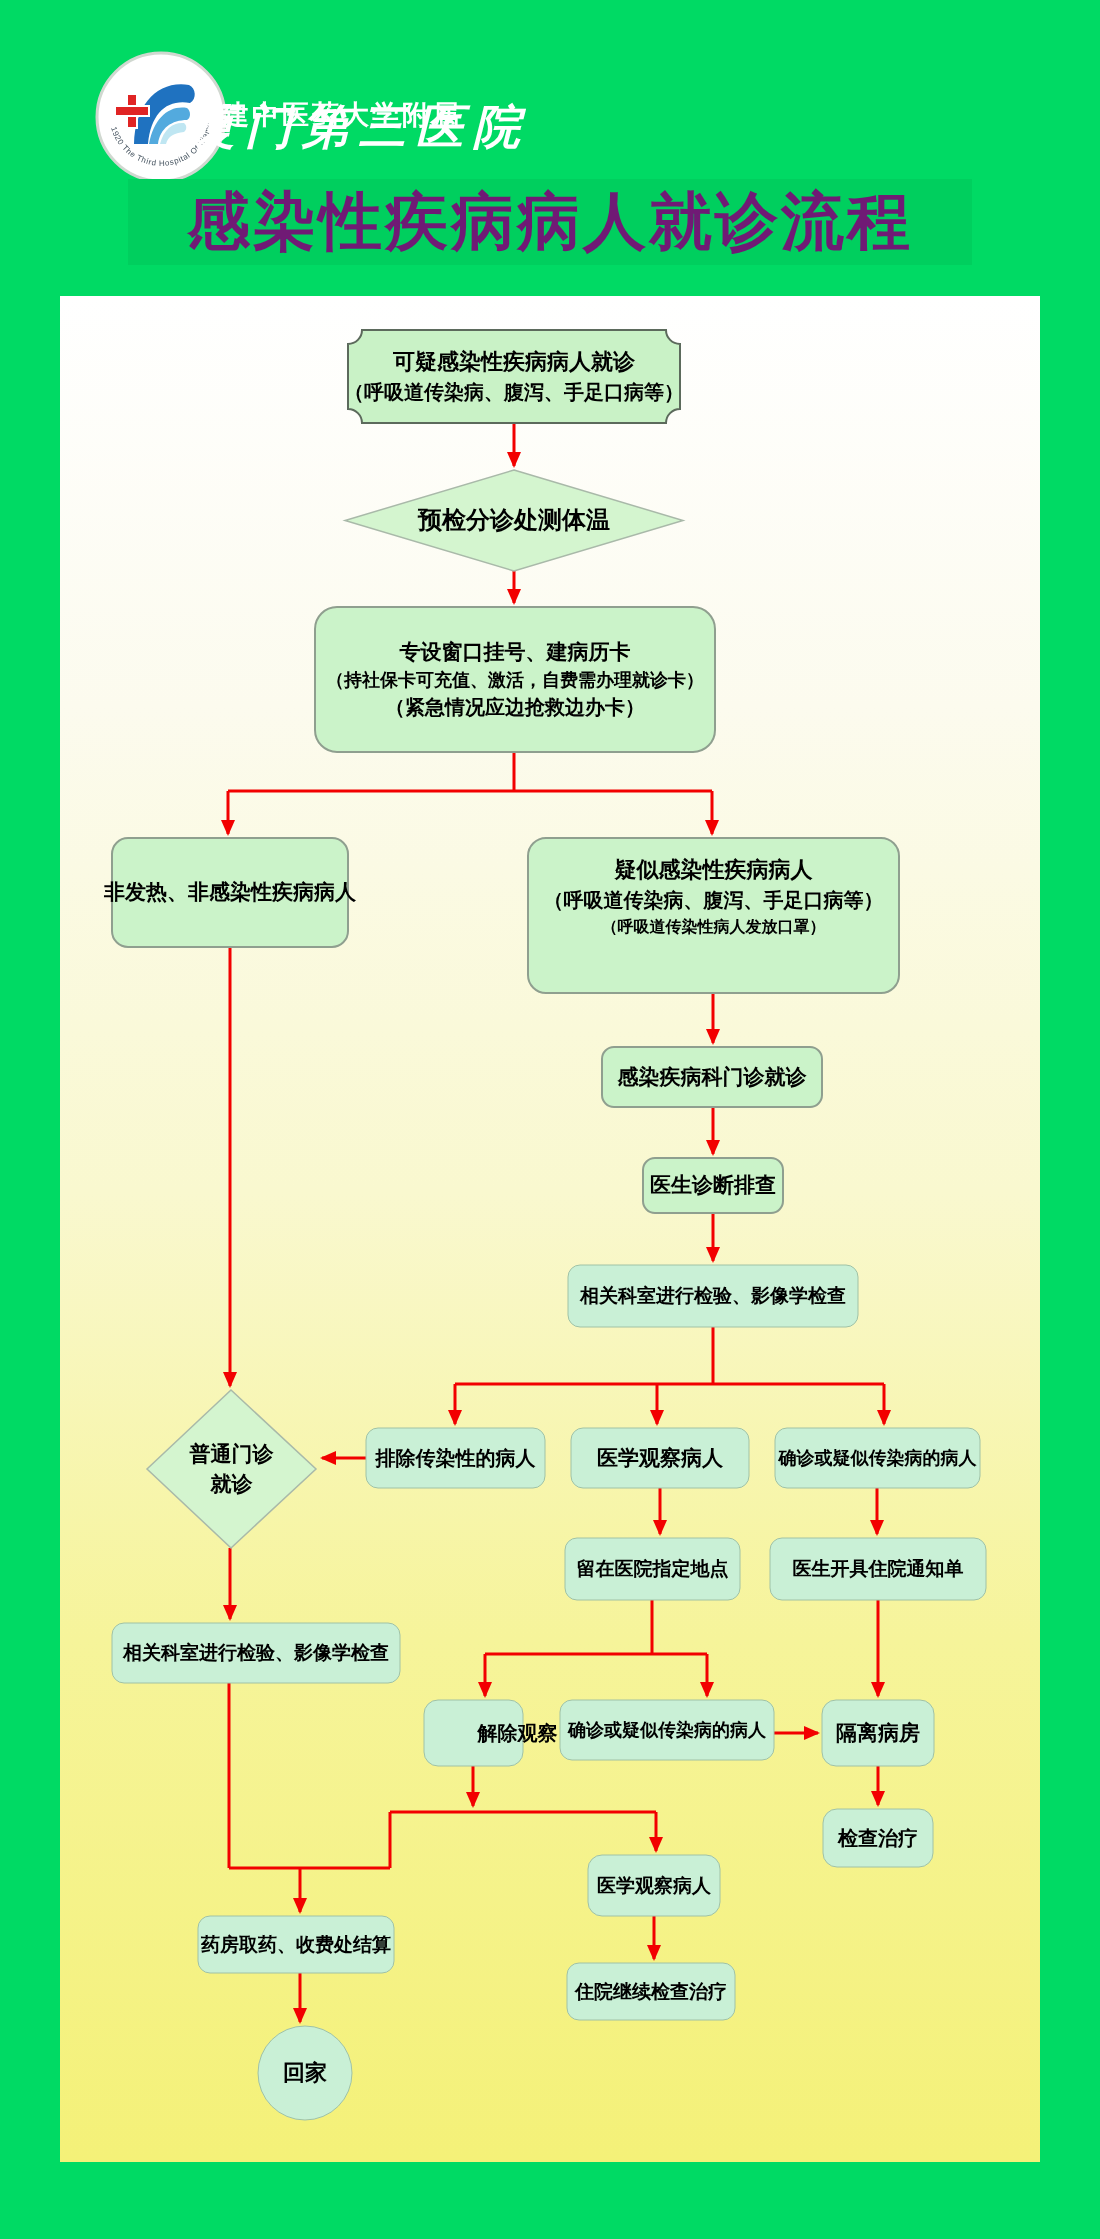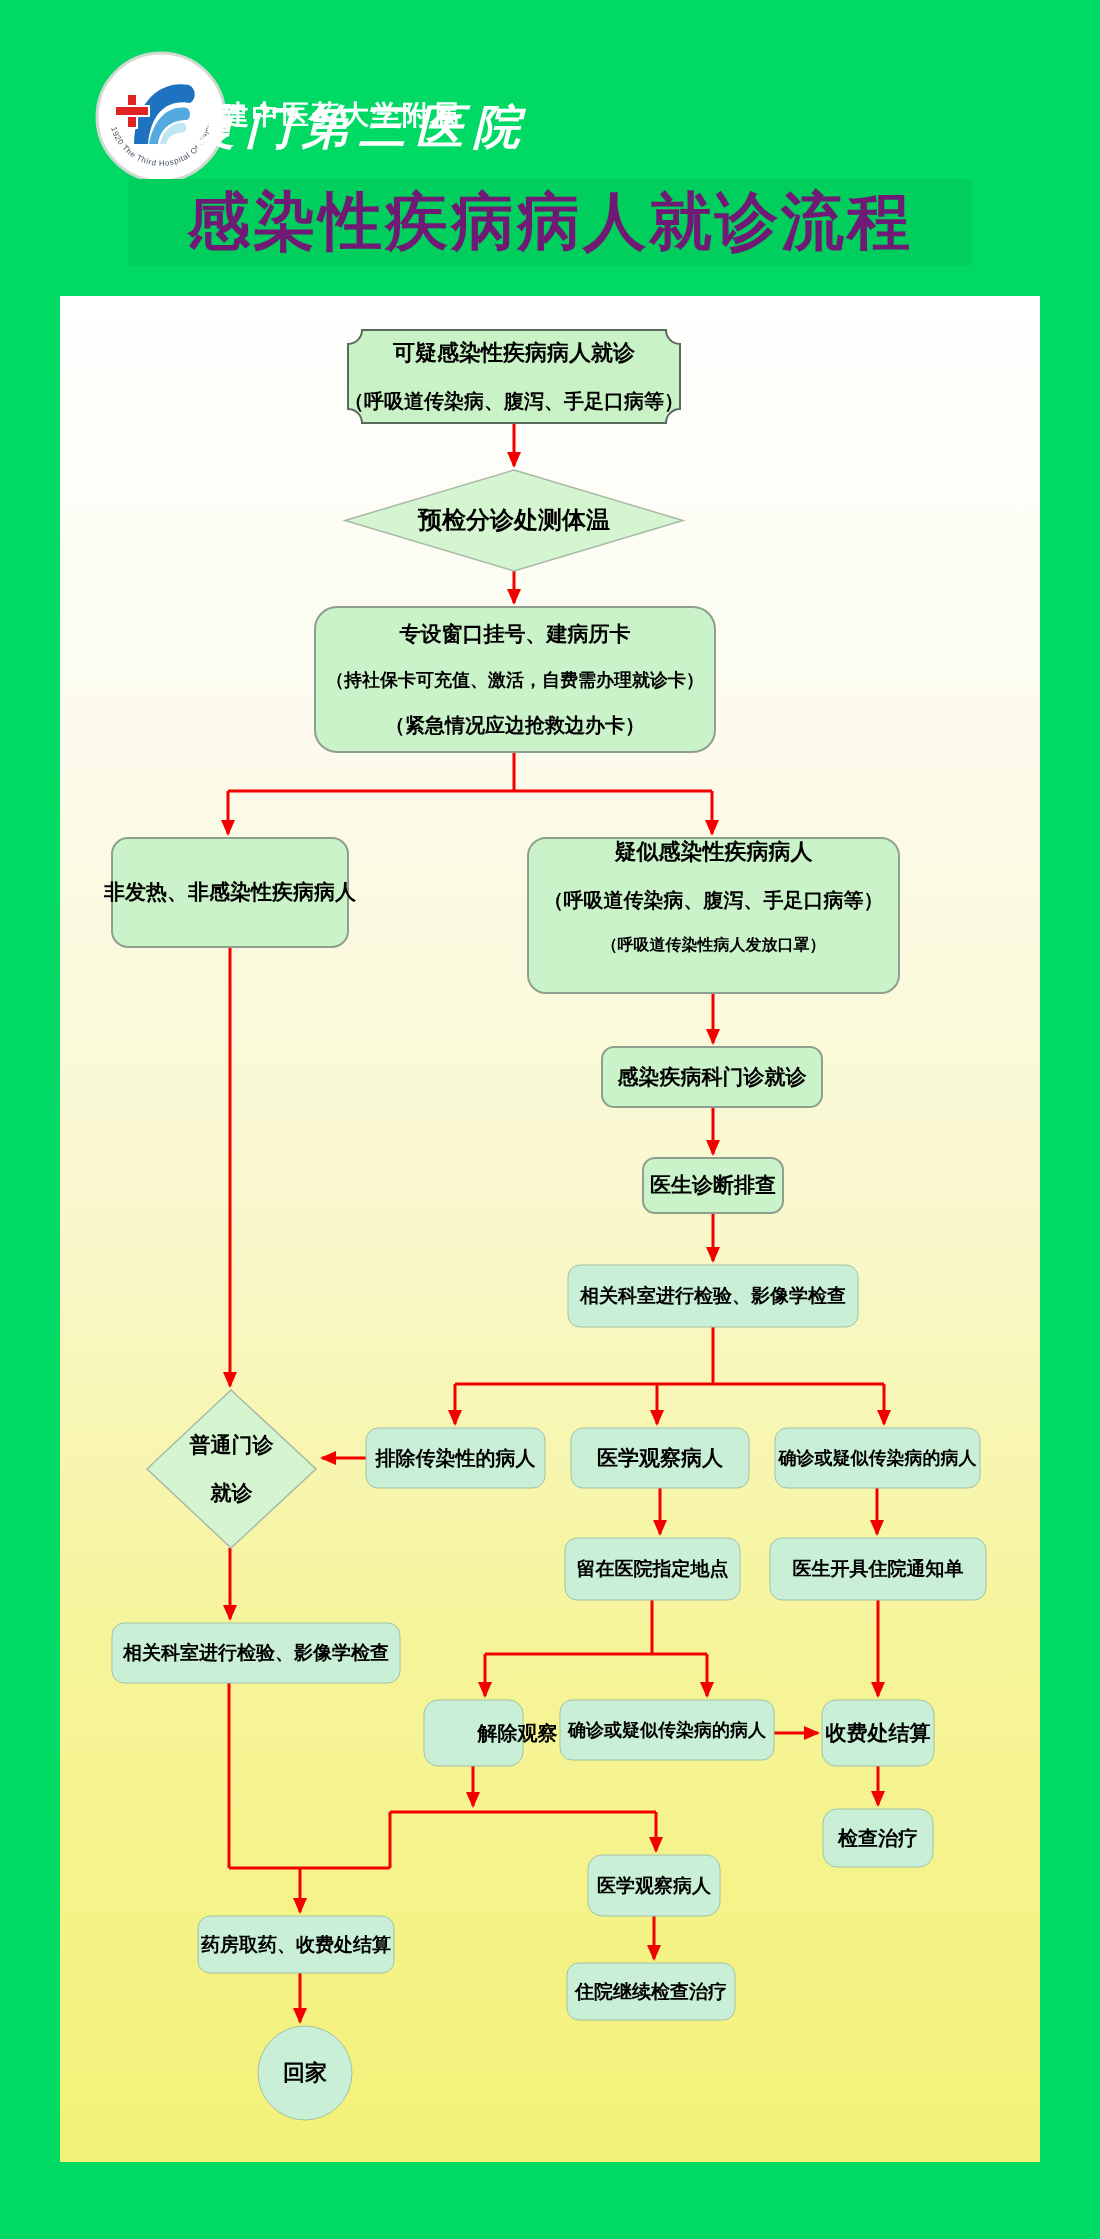--- a/index.html
+++ b/index.html
@@ -19,21 +19,21 @@
   .panel{position:absolute;left:60px;top:296px;width:980px;height:1866px;z-index:1;
          background:linear-gradient(180deg,#ffffff 0%,#fcfbee 22%,#f9f8cf 48%,#f6f49a 72%,#f4f178 100%);}
   svg.overlay{position:absolute;left:0;top:0;z-index:2;}
   .shape{fill:#cbf3c9;stroke:#8f9f8f;stroke-width:2;}
   .mint{fill:#c9f0d6;stroke:#a0c2a6;}
   .plaque{fill:#c9f2c6;stroke:#5c6a5c;stroke-width:2;}
   .dia{fill:#d4f5cf;stroke:#a9b9a9;stroke-width:1.5;}
   .conn{fill:none;stroke:#f20000;stroke-width:3;}
   
   .label{position:absolute;display:flex;flex-direction:column;align-items:center;justify-content:center;
-         text-align:center;color:#000;font-weight:600;line-height:1.45;z-index:3;white-space:nowrap;gap:18px;}
+         text-align:center;color:#000;font-weight:600;line-height:1.45;z-index:3;white-space:nowrap;}
 </style>
 </head>
 <body>
 
 <div class="poster">
 
   <svg class="logo" viewBox="0 0 134 134">
     <circle cx="67" cy="67" r="64" fill="#ffffff" stroke="#d0d8d0" stroke-width="3"></circle>
     <path d="M40,94 C41,54 64,30 95,35 C102,38 103,49 96,53 C73,49 57,63 54,94 Z" fill="#1f72c0"></path>
     <path d="M55,94 C60,68 75,55 93,58 C97,61 97,68 93,70 C78,70 66,78 64,94 Z" fill="#53aade"></path>
@@ -158,20 +158,20 @@
   <div class="label" style="left:147px;top:1390px;width:169px;height:158px;">
     <span style="font-size:21px">普通门诊</span>
     <span style="font-size:21px">就诊</span>
   </div>
 
   <div class="label" style="left:112px;top:1623px;width:288px;height:60px;font-size:19px;">相关科室进行检验、影像学检查</div>
   <div class="label" style="left:565px;top:1538px;width:175px;height:62px;font-size:19px;">留在医院指定地点</div>
   <div class="label" style="left:770px;top:1538px;width:216px;height:62px;font-size:19px;">医生开具住院通知单</div>
   <div class="label" style="left:424px;top:1700px;width:99px;height:66px;font-size:20px;padding-left:44px;">解除观察</div>
   <div class="label" style="left:560px;top:1700px;width:214px;height:60px;font-size:18px;">确诊或疑似传染病的病人</div>
-  <div class="label" style="left:822px;top:1700px;width:112px;height:66px;font-size:21px;">收费处结算</div>
+  <div class="label" style="left:822px;top:1700px;width:112px;height:66px;font-size:21px;">隔离病房</div>
   <div class="label" style="left:823px;top:1809px;width:110px;height:58px;font-size:20px;">检查治疗</div>
   <div class="label" style="left:588px;top:1855px;width:132px;height:61px;font-size:19px;">医学观察病人</div>
   <div class="label" style="left:198px;top:1916px;width:196px;height:57px;font-size:19px;border-radius:12px;">药房取药、收费处结算</div>
   <div class="label" style="left:567px;top:1963px;width:168px;height:57px;font-size:19px;">住院继续检查治疗</div>
   <div class="label" style="left:258px;top:2026px;width:94px;height:94px;font-size:22px;">回家</div>
 
 </div>
 
 </body></html>

